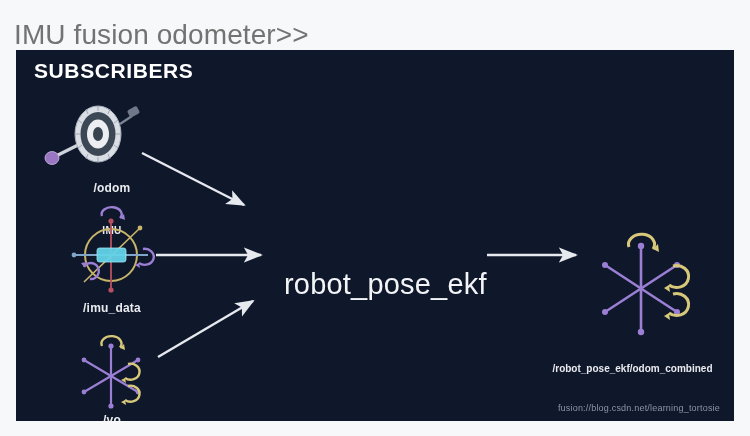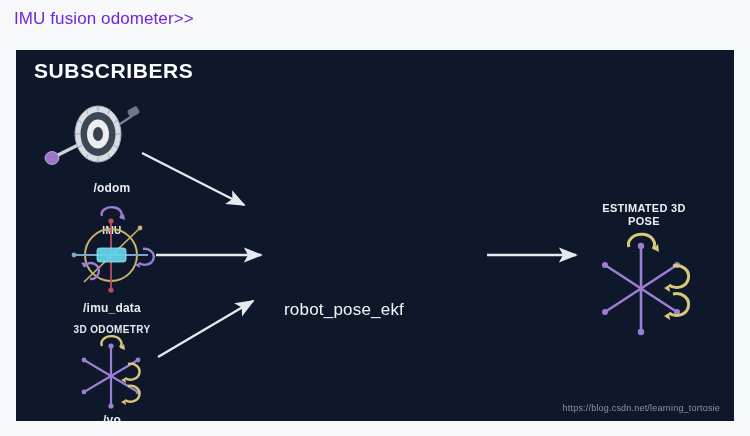--- a/index.html
+++ b/index.html
@@ -13,24 +13,24 @@
     background: #f7f8f9;
     font-family: "Liberation Sans", sans-serif;
     overflow: hidden;
     position: relative;
   }
 
   
   .page-title {
     position: absolute;
     left: 14px;
-    top: 5px;
-    font-size: 17px;
+    top: 21px;
+    font-size: 28px;
     line-height: 28px;
-    color: #6d28d9;
+    color: #737373;
     letter-spacing: 0.1px;
     white-space: nowrap;
   }
 
   
   .diagram {
     position: absolute;
     left: 16px;
     top: 50px;
     width: 718px;
@@ -66,22 +66,22 @@
     font-weight: bold;
     color: #e9ebef;
     letter-spacing: 0.2px;
     white-space: nowrap;
     text-align: center;
   }
 
   .node-label {
     position: absolute;
     left: 268px;
-    top: 250px;
-    font-size: 17px;
+    top: 218px;
+    font-size: 29px;
     color: #f2f4f7;
     letter-spacing: 0.2px;
     white-space: nowrap;
   }
 
   .pose-title {
     position: absolute;
     left: 558px;
     top: 152px;
     width: 140px;
@@ -129,37 +129,33 @@
 
 <div class="page-title">IMU fusion odometer&gt;&gt;</div>
 
 <div class="diagram">
 
   <div class="diagram-head head-subscribers">SUBSCRIBERS</div>
 
 
   <div class="grp-label" style="left:36px; top:156px; width:120px;margin-top:19px;">IMU</div>
 
-  <div class="grp-label" style="left:16px; top:274px; width:160px;">3D ODOMETRY</div>
 
   <div class="topic-label" style="left:36px; top:131px; width:120px;">/odom</div>
 
   <div class="topic-label" style="left:26px; top:251px; width:140px;">/imu_data</div>
 
   <div class="topic-label" style="left:36px; top:363px; width:120px;">/vo</div>
 
   <div class="node-label">robot_pose_ekf</div>
 
-  <div class="pose-title">
-    <span>ESTIMATED 3D</span><br>
-    <span>POSE</span>
-  </div>
-
-
-  <div class="watermark">https://blog.csdn.net/learning_tortosie</div>
+
+  <div class="out-topic">/robot_pose_ekf/odom_combined</div>
+
+  <div class="watermark">fusion://blog.csdn.net/learning_tortosie</div>
 
   <svg class="layer" viewBox="0 0 718 371" xmlns="http://www.w3.org/2000/svg">
 
     <defs>
       <marker id="ah" markerWidth="9" markerHeight="9" refX="7.2" refY="3.4" orient="auto" markerUnits="strokeWidth">
         <path d="M0,0.2 L8,3.4 L0,6.6 L1.8,3.4 Z" fill="#e6e9ee"></path>
       </marker>
     </defs>
 
     <g>

